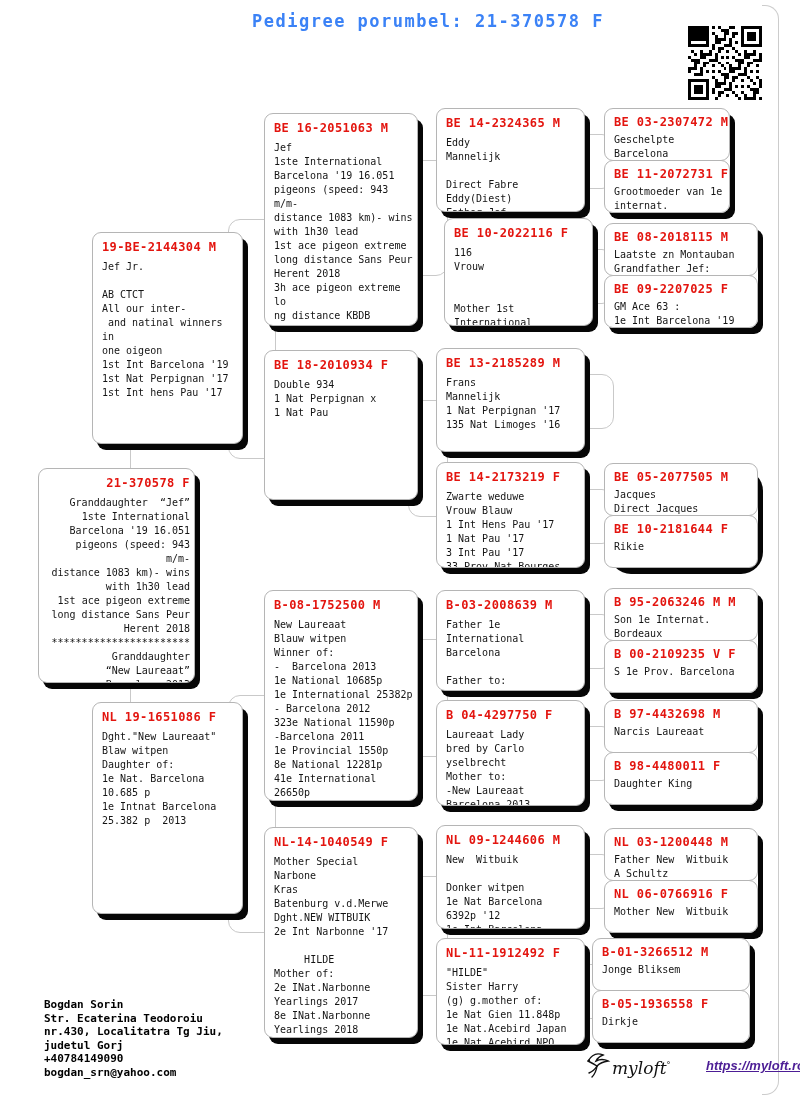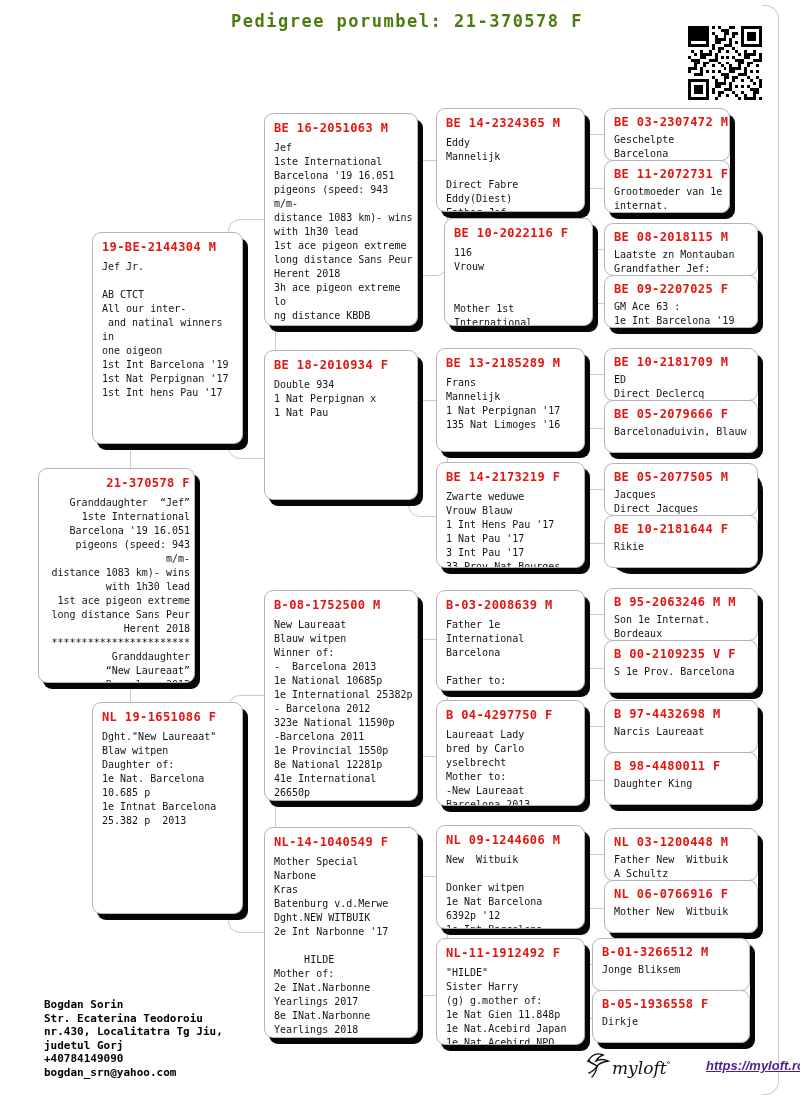--- a/index.html
+++ b/index.html
@@ -1,20 +1,20 @@
 <!DOCTYPE html>
 <html><head>
 <meta charset="utf-8">
 <style>
   :root{ --red:#e3150f; --bd:#b5b5b5; --ink:#141414; --con:#c9c9c9; }
   html,body{margin:0;padding:0;background:#fff;}
   #stage{position:relative;width:800px;height:1101px;background:#fff;overflow:hidden;
          font-family:"DejaVu Sans Mono", monospace;}
-  .title{position:absolute;left:231px;top:10px;font:bold 17px/22px "DejaVu Sans Mono", monospace;
-         letter-spacing:1.5px;color:#4d7c0f;white-space:nowrap;}
+  .title{position:absolute;left:252px;top:10px;font:bold 17px/22px "DejaVu Sans Mono", monospace;
+         letter-spacing:1.5px;color:#3b82f6;white-space:nowrap;}
   
   .b{position:absolute;box-sizing:border-box;background:#fff;border:1px solid var(--bd);
      border-radius:9px;box-shadow:5px 6px 0 0 #060606;padding:6px 4px 4px 9px;overflow:hidden;
      z-index:2;color:var(--ink);}
   .ring{font:bold 12px/16px "DejaVu Sans Mono", monospace;color:var(--red);
         letter-spacing:.4px;white-space:nowrap;margin-bottom:5px;}
   .bd{font:10px/14px "DejaVu Sans Mono", monospace;white-space:pre-wrap;}
   
   .pair{position:absolute;box-sizing:border-box;border-radius:9px;box-shadow:5px 6px 0 0 #060606;
         z-index:2;height:105px;}
@@ -434,31 +434,20 @@
       <div class="ring">BE 08-2018115 M</div>
       <div class="bd">Laatste zn Montauban
 Grandfather Jef:</div>
     </div>
     <div class="entry">
       <div class="ring">BE 09-2207025 F</div>
       <div class="bd">GM Ace 63 :
 1e Int Barcelona '19</div>
     </div>
   </div>
-  <div class="pair" style="left:604px;top:348px;width:154px;">
-    <div class="entry">
-      <div class="ring">BE 10-2181709 M</div>
-      <div class="bd">ED
-Direct Declercq</div>
-    </div>
-    <div class="entry">
-      <div class="ring">BE 05-2079666 F</div>
-      <div class="bd">Barcelonaduivin, Blauw</div>
-    </div>
-  </div>
   <div class="pair" style="left:604px;top:463px;width:154px;border-radius:22px;">
     <div class="entry">
       <div class="ring">BE 05-2077505 M</div>
       <div class="bd">Jacques
 Direct Jacques</div>
     </div>
     <div class="entry">
       <div class="ring">BE 10-2181644 F</div>
       <div class="bd">Rikie</div>
     </div>

